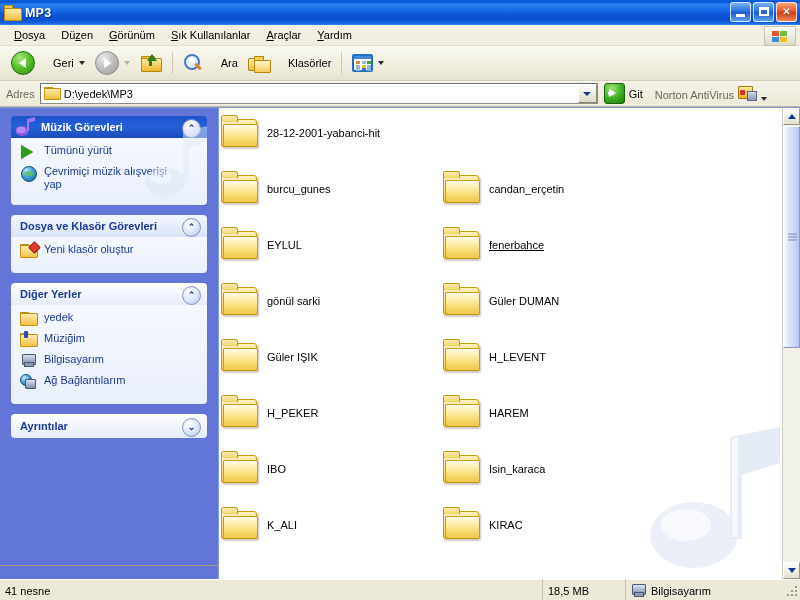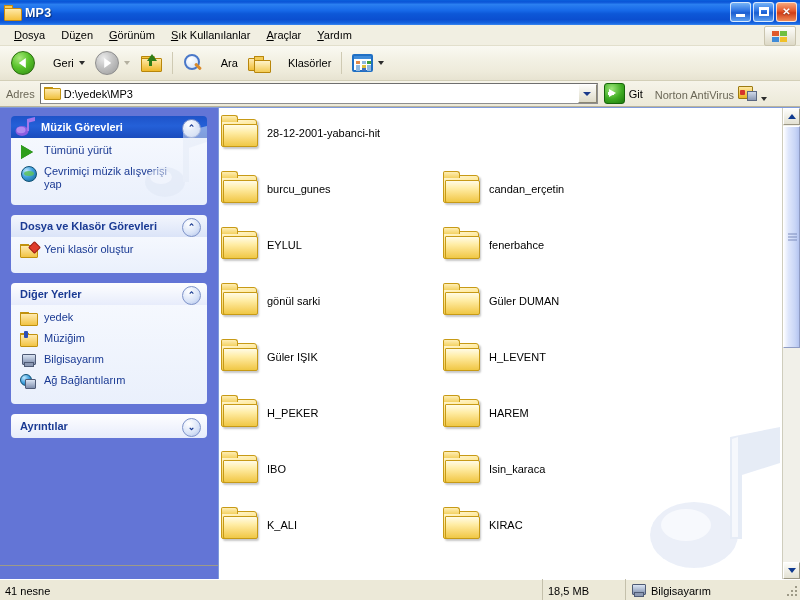--- a/index.html
+++ b/index.html
@@ -514,21 +514,21 @@
             <span class="fname">candan_erçetin</span>
           </div>
           <div class="fitem" style="left: 0px; top: 112px;">
             <span class="fico">
               <i class="back"></i>
               <i class="tab"></i>
               <i class="front"></i>
             </span>
             <span class="fname">EYLUL</span>
           </div>
-          <div class="fitem" style="left: 222px; top: 112px;">
+          <div class="fitem" style="left: 222px; top: 112px; text-decoration: underline;">
             <span class="fico">
               <i class="back"></i>
               <i class="tab"></i>
               <i class="front"></i>
             </span>
             <span class="fname">fenerbahce</span>
           </div>
           <div class="fitem" style="left: 0px; top: 168px;">
             <span class="fico">
               <i class="back"></i>

